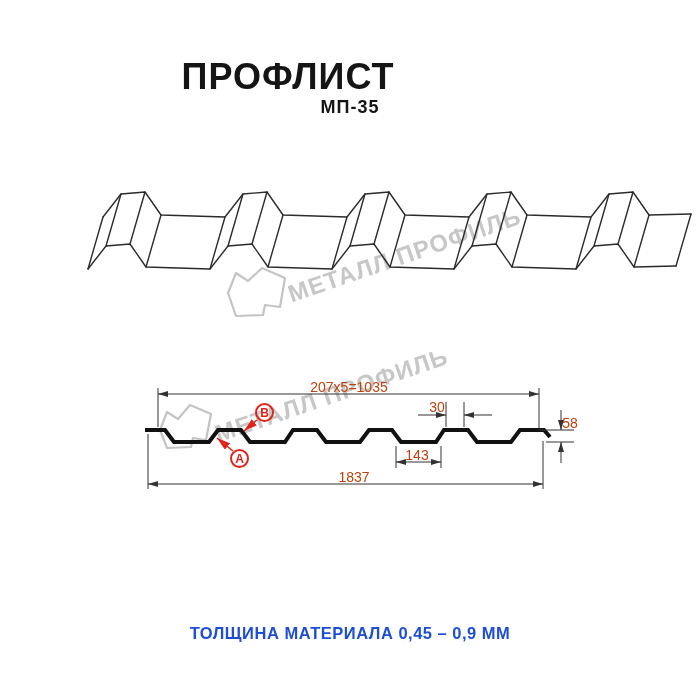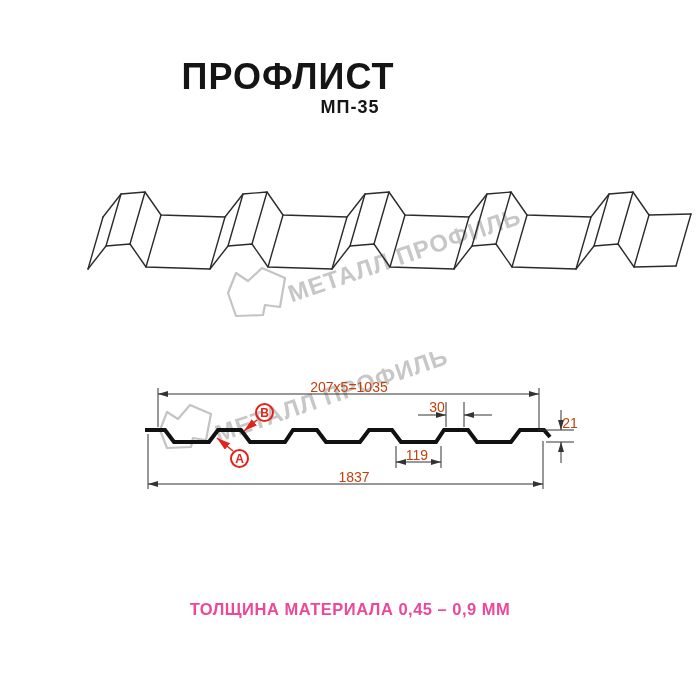--- a/index.html
+++ b/index.html
@@ -9,22 +9,22 @@
   }
   .title{
     position:absolute;left:0;top:56px;width:576px;text-align:center;
     font-size:36px;font-weight:800;letter-spacing:1px;color:#151515;z-index:3;
   }
   .subtitle{
     position:absolute;left:0;top:97px;width:700px;text-align:center;
     font-size:18px;font-weight:600;letter-spacing:1px;color:#151515;z-index:3;
   }
   .footer-note{
-    position:absolute;left:0;top:600px;width:700px;text-align:center;
-    font-size:16.5px;font-weight:600;letter-spacing:.5px;color:#ec4899;z-index:3;
+    position:absolute;left:0;top:624px;width:700px;text-align:center;
+    font-size:16.5px;font-weight:600;letter-spacing:.5px;color:#1d4ed8;z-index:3;
   }
   .wm-text{
     position:absolute;white-space:nowrap;color:#c7c7c7;font-weight:700;
     font-size:24px;letter-spacing:1px;transform:rotate(-19deg);
     transform-origin:0 50%;z-index:0;user-select:none;
   }
   #wm1{left:289px;top:281px;}
   #wm2{left:216px;top:421px;}
   svg.drawing{position:absolute;left:0;top:0;z-index:1;}
   .dim-label{
@@ -98,22 +98,22 @@
   </g>
 
   <g stroke="#e2231a" stroke-width="1.5" fill="none">
     <line x1="257" y1="420" x2="244" y2="431" marker-end="url(#ar)"></line>
     <line x1="233" y1="451" x2="217" y2="438" marker-end="url(#ar)"></line>
   </g>
 </svg>
 
 <span class="dim-label" style="left:349px;top:387px;">207х5=1035</span>
 <span class="dim-label" style="left:437px;top:407px;">30</span>
-<span class="dim-label" style="left:570px;top:423px;">21</span>
-<span class="dim-label" style="left:417px;top:455px;">119</span>
+<span class="dim-label" style="left:570px;top:423px;">58</span>
+<span class="dim-label" style="left:417px;top:455px;">143</span>
 <span class="dim-label" style="left:354px;top:477px;">1837</span>
 
 <div class="callout" style="left:255px;top:403px;">
   <span>В</span>
 </div>
 <div class="callout" style="left:230px;top:449px;">
   <span>А</span>
 </div>
 
 <div class="footer-note">ТОЛЩИНА МАТЕРИАЛА 0,45 – 0,9 ММ</div>

